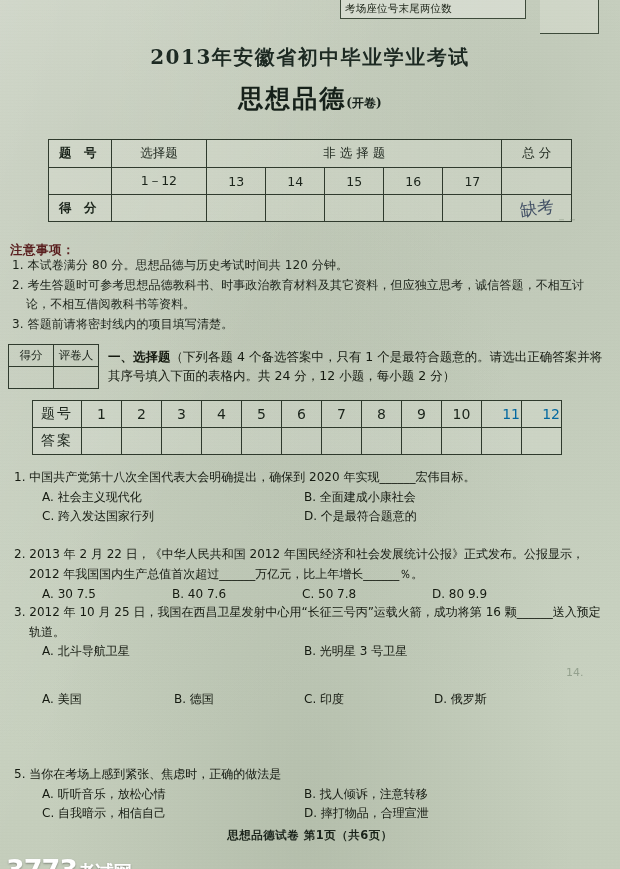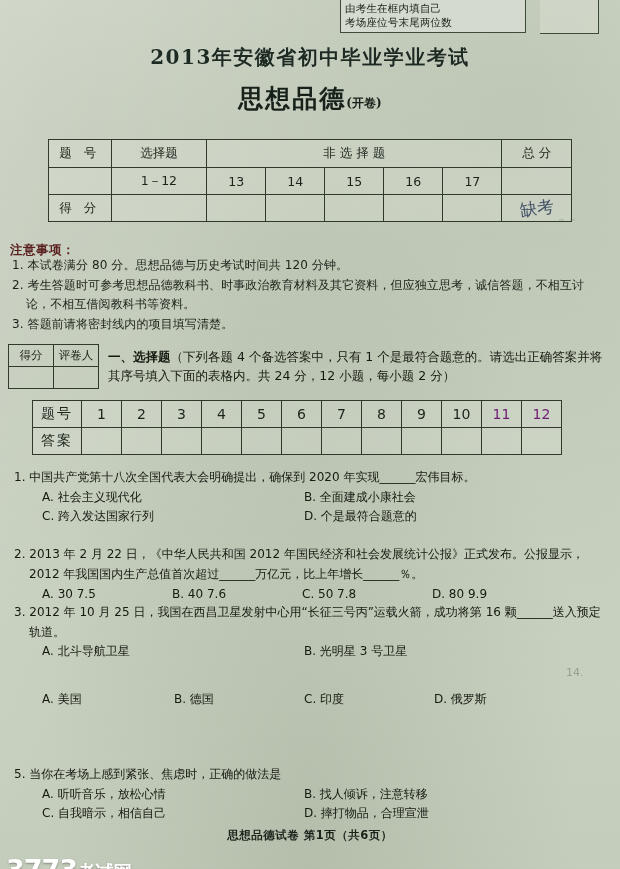--- a/index.html
+++ b/index.html
@@ -68,21 +68,21 @@
     font-size:12.5px;color:#1b241b;
     background:rgba(230,234,224,0.25);
   }
   .scoretable td{
     border:1px solid #2f3a2d;
     text-align:center;
     height:24px;
     font-family:"DejaVu Sans", sans-serif;
   }
   .scoretable .hrow td{height:25px;}
-  .lbl{letter-spacing:4px;font-weight:normal;}
+  .lbl{letter-spacing:4px;font-weight:bold;}
   .handwrite{
     font-family:"DejaVu Serif", serif;
     font-size:17px;color:#2b3a55;
     transform:rotate(-7deg);
     display:inline-block;
     opacity:.85;
   }
 
   
   .notes-h{
@@ -113,21 +113,21 @@
 
   
   .ansgrid{
     position:absolute;left:32px;top:400px;
     border-collapse:collapse;font-size:14px;color:#1b241b;
     background:rgba(232,236,226,0.22);
   }
   .ansgrid td{border:1px solid #2f3a2d;height:24px;text-align:center;}
   .ansgrid .head{width:46px;letter-spacing:2px;}
   .ansgrid .num{width:37px;}
-  .ansgrid .red{color:#701a75;}
+  .ansgrid .red{color:#0369a1;text-align:right;}
 
   
   .q{position:absolute;left:14px;width:598px;font-size:12px;line-height:19.5px;color:#151a11;}
   .qtext{padding-left:15px;text-indent:-15px;}
   .opts{position:relative;height:19px;}
   .opt{position:absolute;white-space:nowrap;}
 
   
   .footer{
     position:absolute;left:0;top:828px;width:620px;text-align:center;
@@ -155,21 +155,20 @@
   .mark{position:absolute;color:#6a7a66;opacity:.55;font-size:11px;}
 </style>
 </head>
 <body>
 
 <div class="paper"></div>
 
 <div class="sheet">
 
   <div class="topbox">
-    <div>由考生在框内填自己</div>
     <div>考场座位号末尾两位数</div>
   </div>
   <div class="topbox-right-stub"></div>
 
   <div class="title1">2013年安徽省初中毕业学业考试</div>
   <div class="title2">
     <span>思想品德</span><span class="sub">(开卷)</span>
   </div>
 
   <table class="scoretable">

